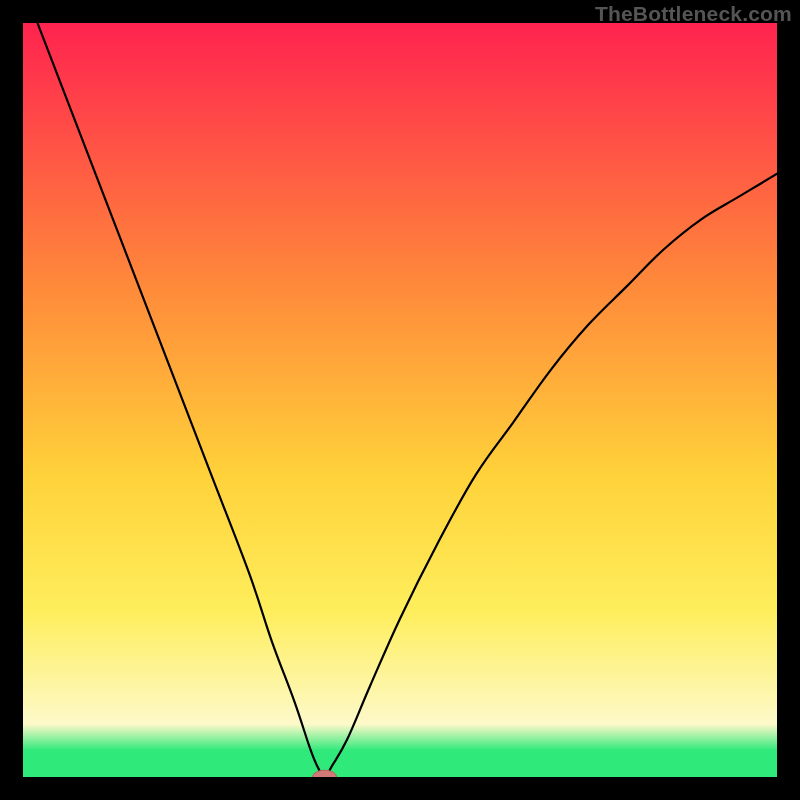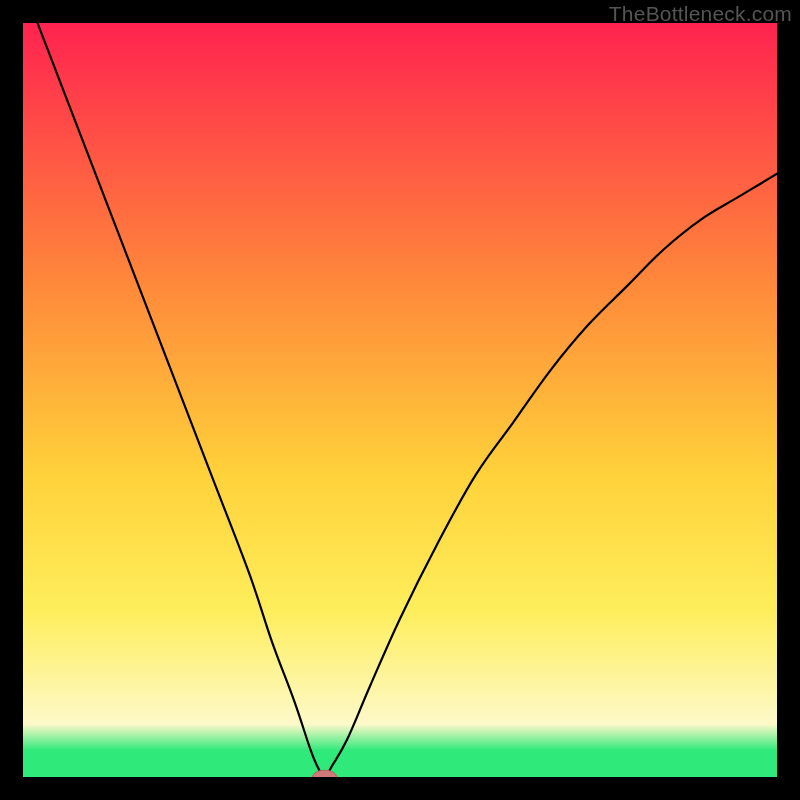--- a/index.html
+++ b/index.html
@@ -22,21 +22,21 @@
   .plot {
     position: absolute;
     inset: 0;
   }
   .watermark {
     position: absolute;
     top: 2px;
     right: 8px;
     color: #555;
     font-size: 21px;
-    font-weight: 400;
+    font-weight: 700;
     letter-spacing: 0.2px;
     font-family: Arial, Helvetica, sans-serif;
   }
 </style>
 </head>
 <body>
 
 <div class="watermark">TheBottleneck.com</div>
 
 <div class="frame">

